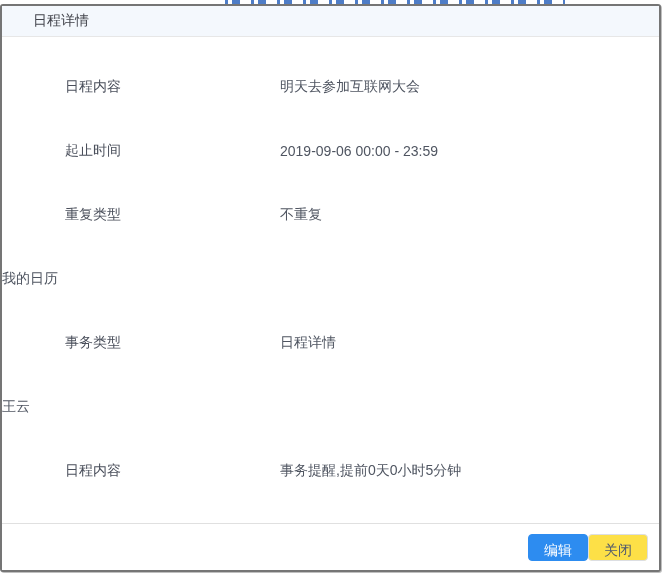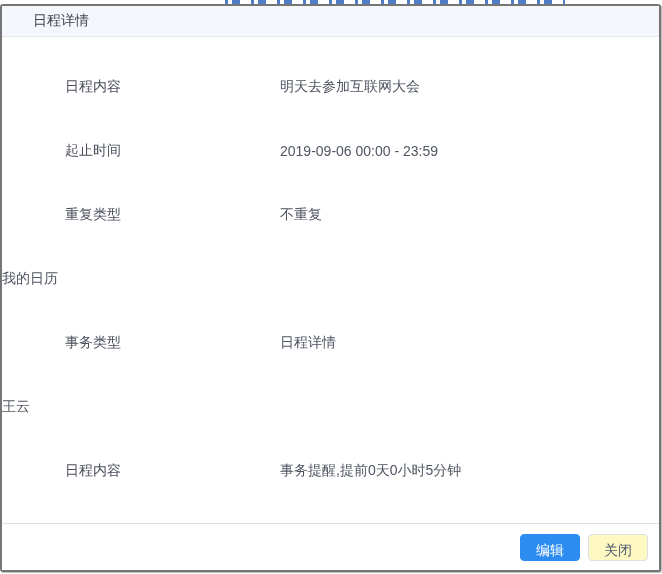--- a/index.html
+++ b/index.html
@@ -91,24 +91,24 @@
     padding: 0 15px;
     cursor: pointer;
     line-height: 30px;
   }
   .btn-primary {
     background: #2d8cf0;
     border: 1px solid #2d8cf0;
     color: #ffffff;
   }
   .btn-default {
-    background: #fef9c3;
+    background: #fde047;
     border: 1px solid #dcdee2;
     color: #515a6e;
-    margin-left: 8px;
+    margin-left: 0;
   }
 </style>
 </head>
 <body>
 
 <div class="bg-text-strip"></div>
 
 <div class="modal">
 
   <div class="modal-header">

